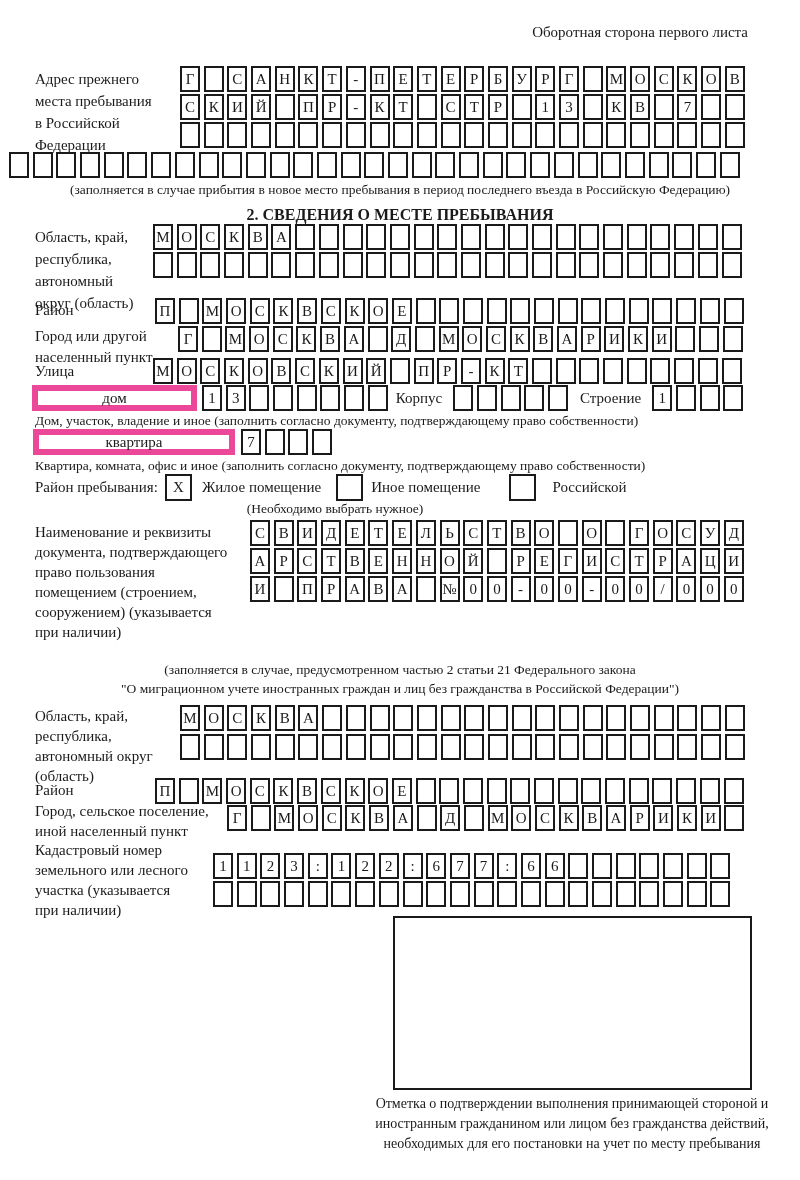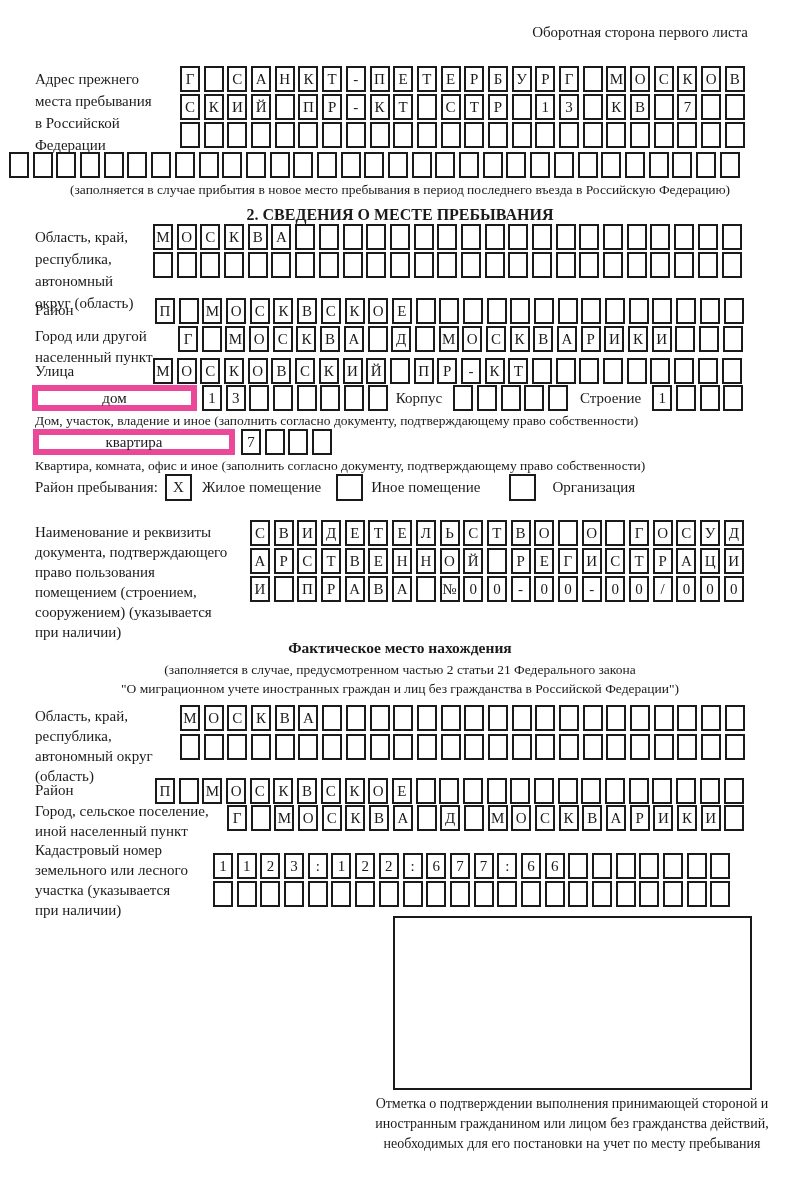--- a/index.html
+++ b/index.html
@@ -407,22 +407,23 @@
         <span>X</span>
       </span>
     <span class="opt o1">Жилое помещение</span>
     <span class="ckbox b2">
         <span></span>
       </span>
     <span class="opt o2">Иное помещение</span>
     <span class="ckbox b3">
         <span></span>
       </span>
-    <span class="opt o3">Организация</span>
-  </div>
+    <span class="opt o3">Российской</span>
+  </div>
+  <div class="abs cap" id="s2-choose-note">(Необходимо выбрать нужное)</div>
 
   <div class="abs lbl lh20" id="s2-doc-label">Наименование и реквизиты
 документа, подтверждающего
 право пользования
 помещением (строением,
 сооружением) (указывается
 при наличии)</div>
   <div class="abs rows" id="s2-doc-rows">
     <div class="cells">
         <span class="cell">С</span>
@@ -488,21 +489,20 @@
         <span class="cell">-</span>
         <span class="cell">0</span>
         <span class="cell">0</span>
         <span class="cell">/</span>
         <span class="cell">0</span>
         <span class="cell">0</span>
         <span class="cell">0</span>
       </div>
   </div>
 
-  <div class="abs bold centerfull" id="s3-heading">Фактическое место нахождения</div>
   <div class="abs cap centerfull" id="s3-note1">(заполняется в случае, предусмотренном частью 2 статьи 21 Федерального закона</div>
   <div class="abs cap centerfull" id="s3-note2">"О миграционном учете иностранных граждан и лиц без гражданства в Российской Федерации")</div>
 
   <div class="abs lbl lh20" id="s3-oblast-label">Область, край,
 республика,
 автономный округ
 (область)</div>
   <div class="abs rows rows-g3" id="s3-oblast-rows">
     <div class="cells">
         <span class="cell">М</span>

